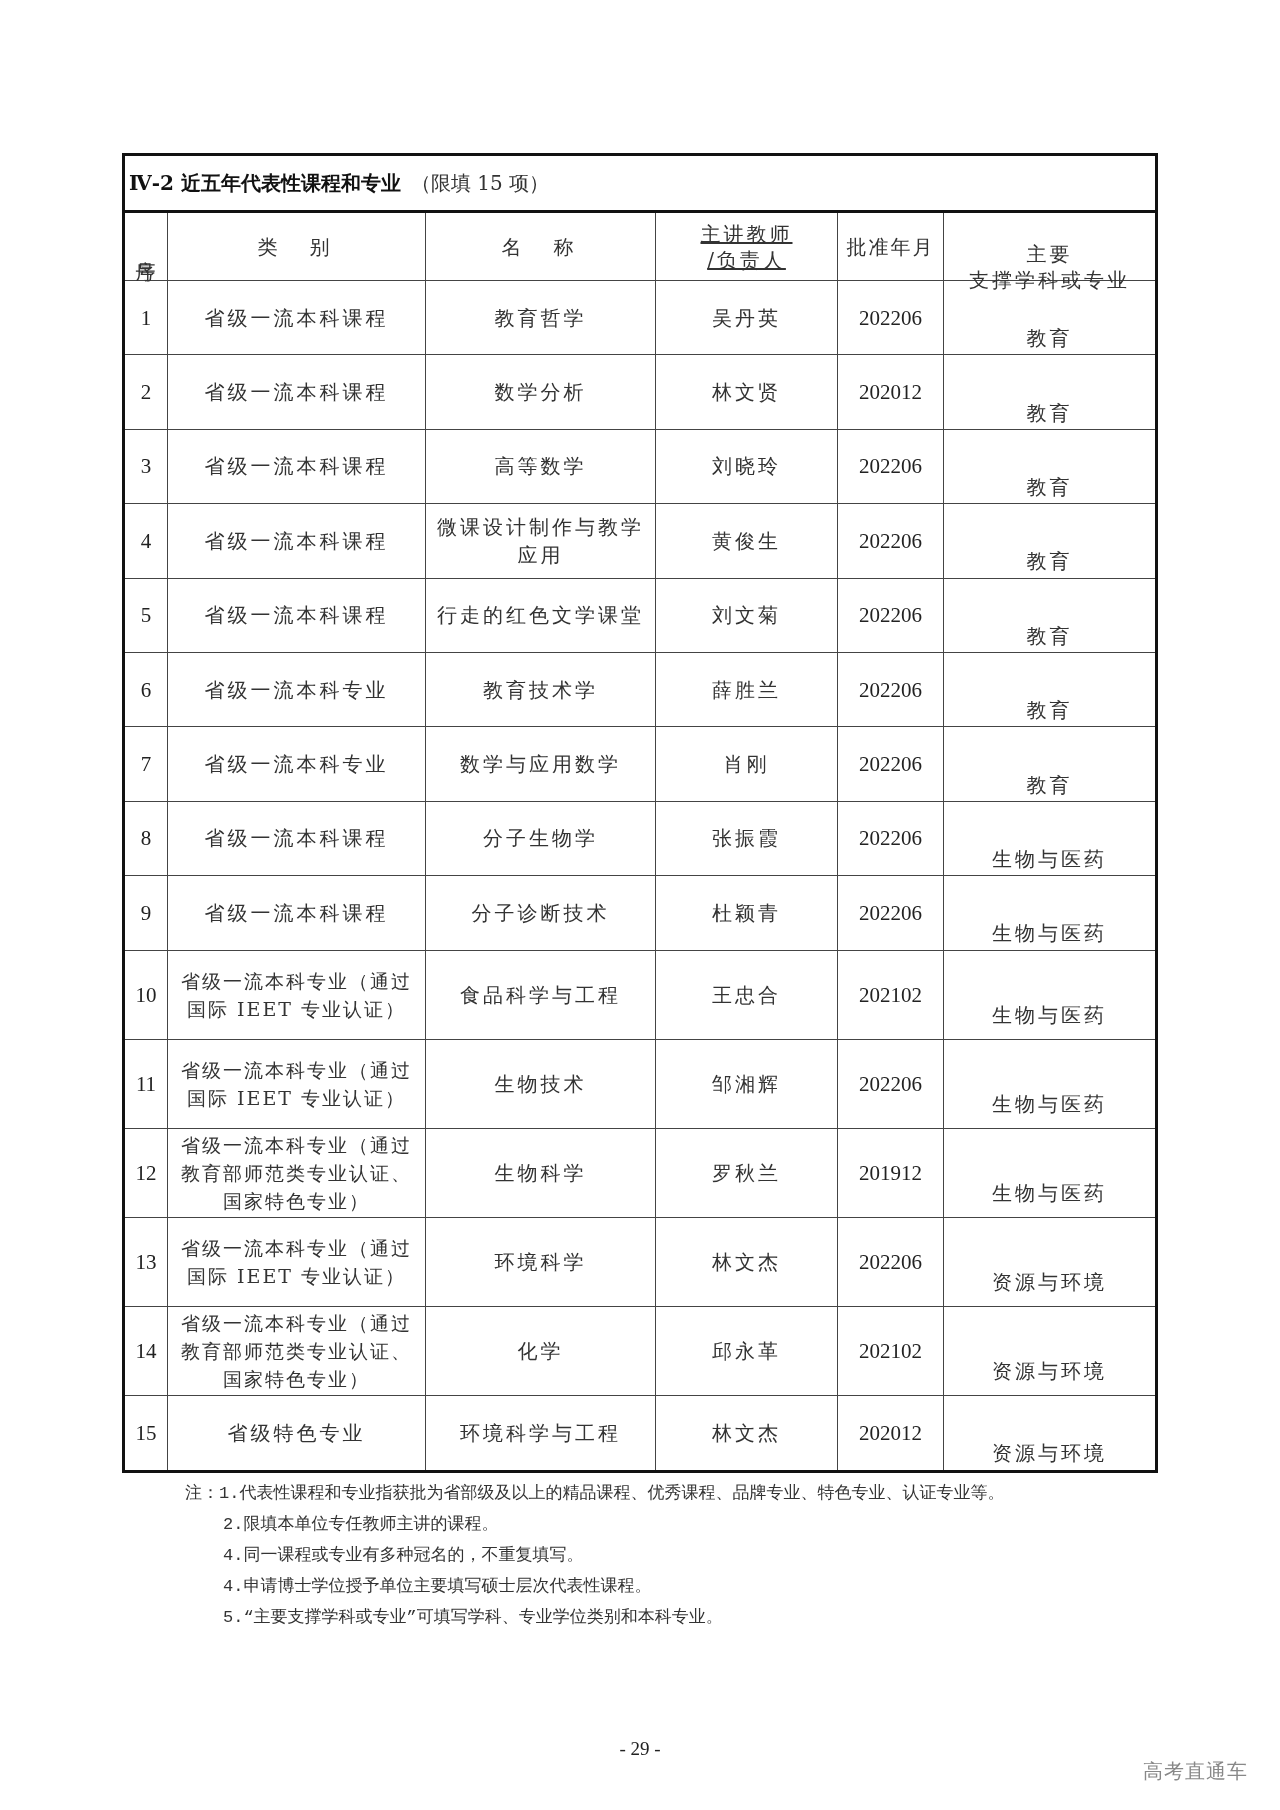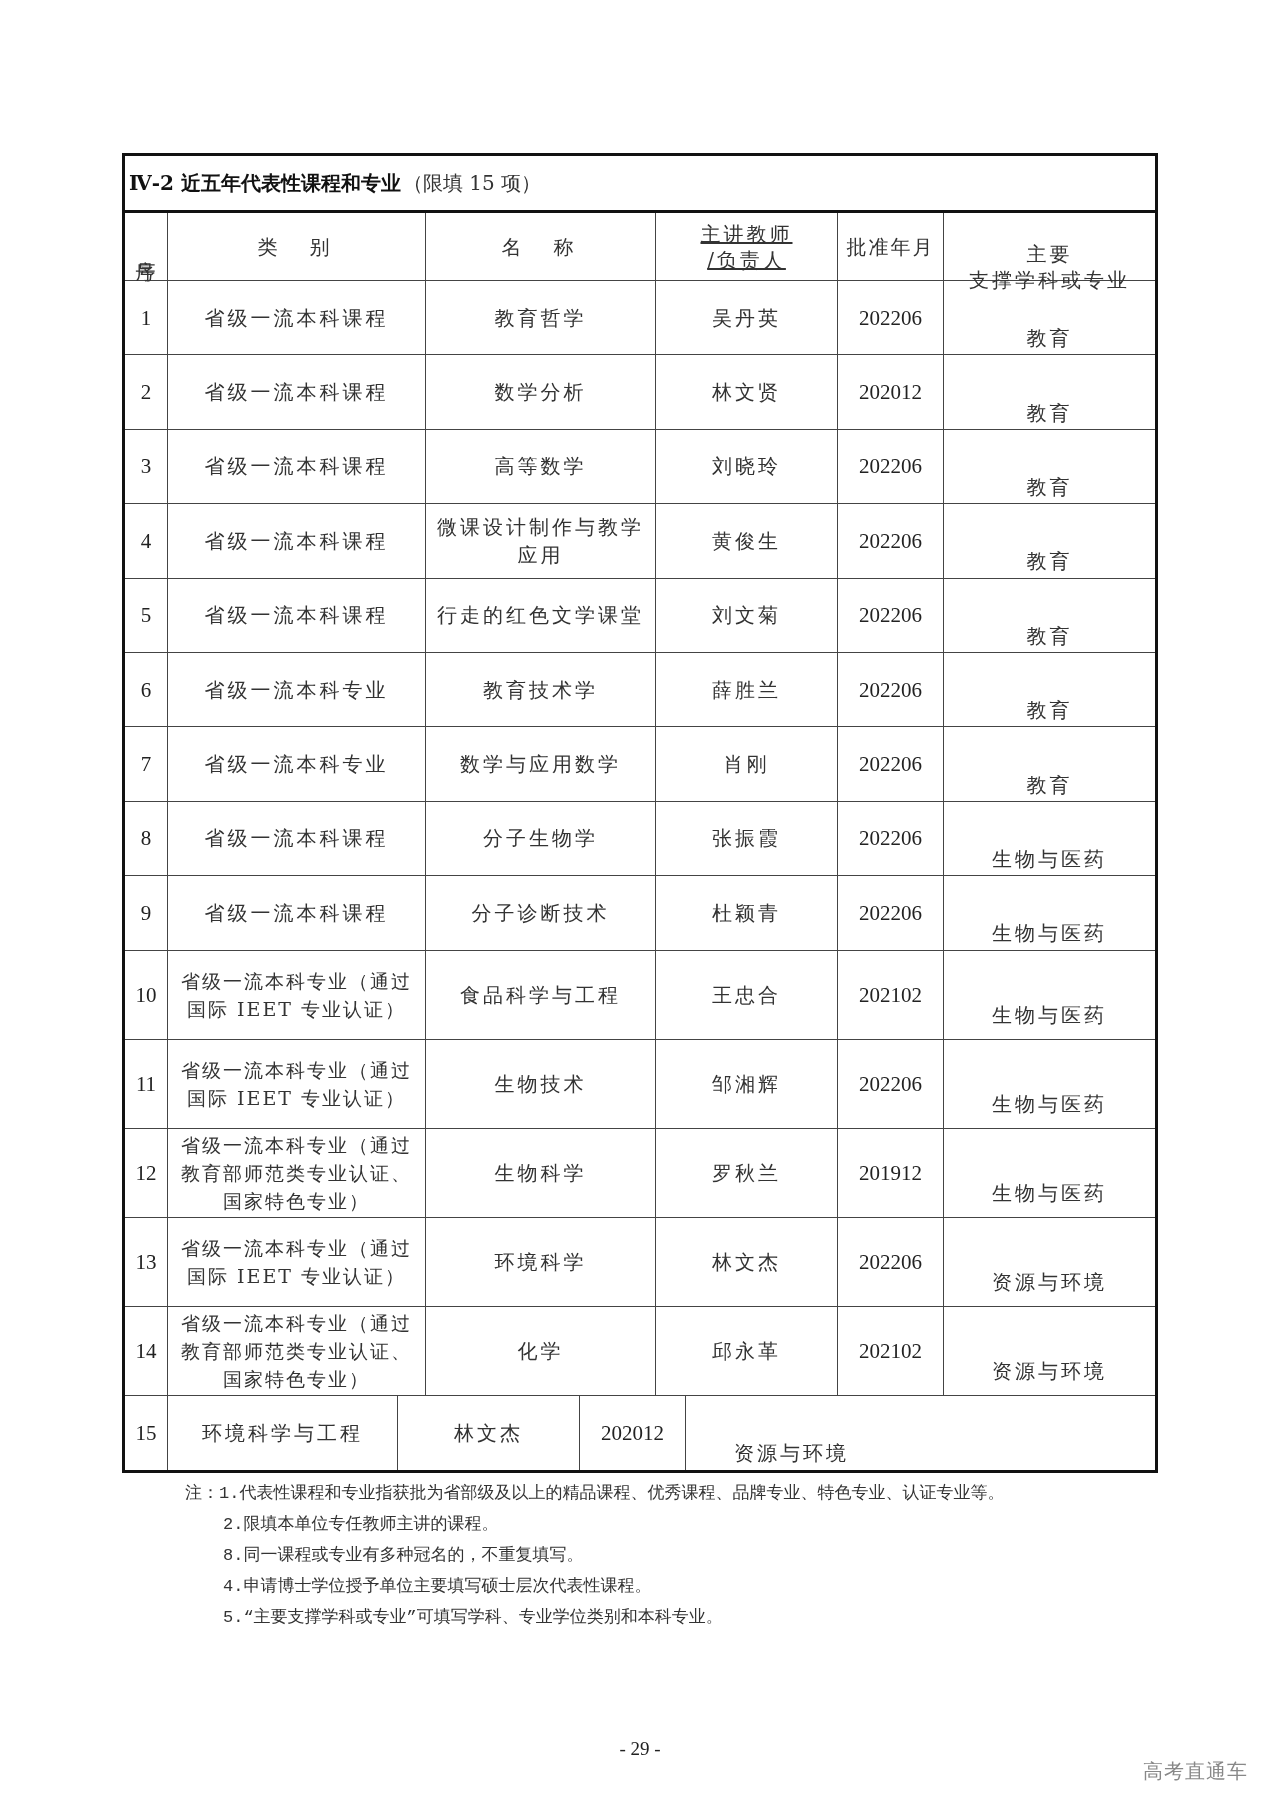--- a/index.html
+++ b/index.html
@@ -3,21 +3,21 @@
 <meta charset="utf-8">
 <style>
   html, body { margin:0; padding:0; background:#ffffff; }
   body { width:1280px; height:1810px; position:relative; overflow:hidden;
          font-family:"DejaVu Serif", "Liberation Serif", serif; color:#222; }
   .tbl { position:absolute; left:122px; top:153px; width:1036px;
          border:3px solid #111; box-sizing:border-box; }
   .title-row { height:57px; border-bottom:3px solid #111; display:flex; align-items:center;
                padding-left:4px; box-sizing:border-box; font-size:20px; }
   .title-main { font-weight:bold; color:#111;text-align:center; }
-  .title-sub { color:#333; margin-left:2px; }
+  .title-sub { color:#333; margin-left:10px; }
   .row { display:flex; border-bottom:1.5px solid #444; box-sizing:border-box; }
   .row:last-child { border-bottom:none; }
   .cell { border-right:1.5px solid #444; box-sizing:border-box; display:flex; align-items:center;
           justify-content:center; text-align:center; font-size:20px; line-height:28px;
           letter-spacing:3px; color:#333; padding:0 3px; }
   .cell:last-child { border-right:none;margin-top:41px; }
   .c0 { width:43px; letter-spacing:0; }
   .c1 { width:258px; }
   .c2 { width:230px; }
   .c3 { width:182px; }
@@ -168,30 +168,31 @@
       <div class="row r-l">
         <div class="cell c0 num">14</div>
         <div class="cell c1" style="letter-spacing: 2px; font-size: 19px;">省级一流本科专业（通过教育部师范类专业认证、国家特色专业）</div>
         <div class="cell c2">化学</div>
         <div class="cell c3">邱永革</div>
         <div class="cell c4 num">202102</div>
         <div class="cell c5">资源与环境</div>
       </div>
       <div class="row r-e">
         <div class="cell c0 num">15</div>
+        <div class="cell c1">省级特色专业</div>
         <div class="cell c2">环境科学与工程</div>
         <div class="cell c3">林文杰</div>
         <div class="cell c4 num">202012</div>
         <div class="cell c5">资源与环境</div>
       </div>
     </div>
 </div>
 
 <div class="notes">
   <div class="first">注：1.代表性课程和专业指获批为省部级及以上的精品课程、优秀课程、品牌专业、特色专业、认证专业等。</div>
   <div class="n">2.限填本单位专任教师主讲的课程。</div>
-  <div class="n">8.同一课程或专业有多种冠名的，不重复填写。</div>
+  <div class="n">4.同一课程或专业有多种冠名的，不重复填写。</div>
   <div class="n">4.申请博士学位授予单位主要填写硕士层次代表性课程。</div>
   <div class="n">5.“主要支撑学科或专业”可填写学科、专业学位类别和本科专业。</div>
 </div>
 
 <div class="pageno">- 29 -</div>
 <div class="wm">高考直通车</div>
 
 </body></html>

